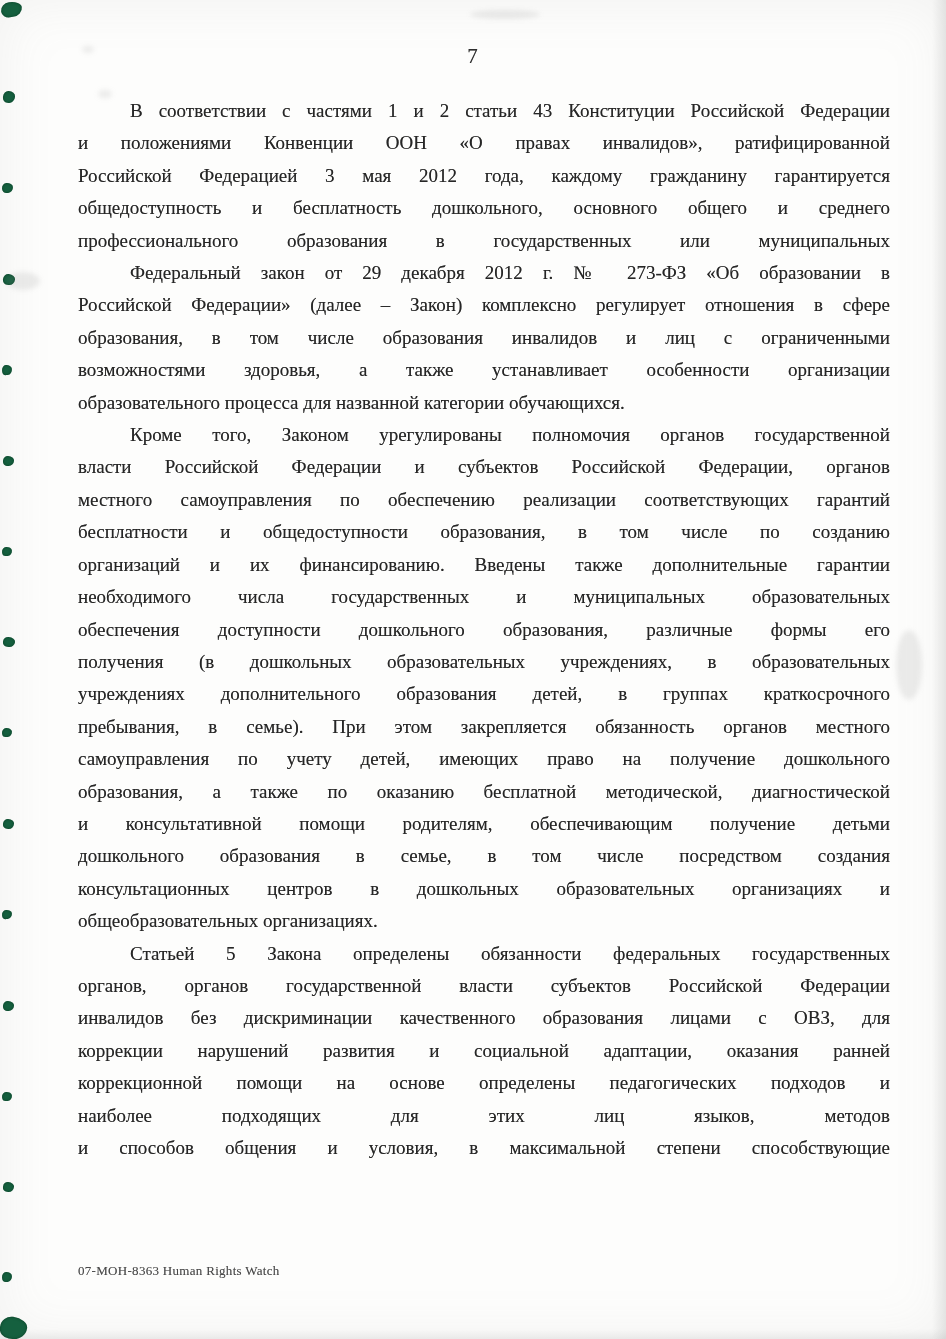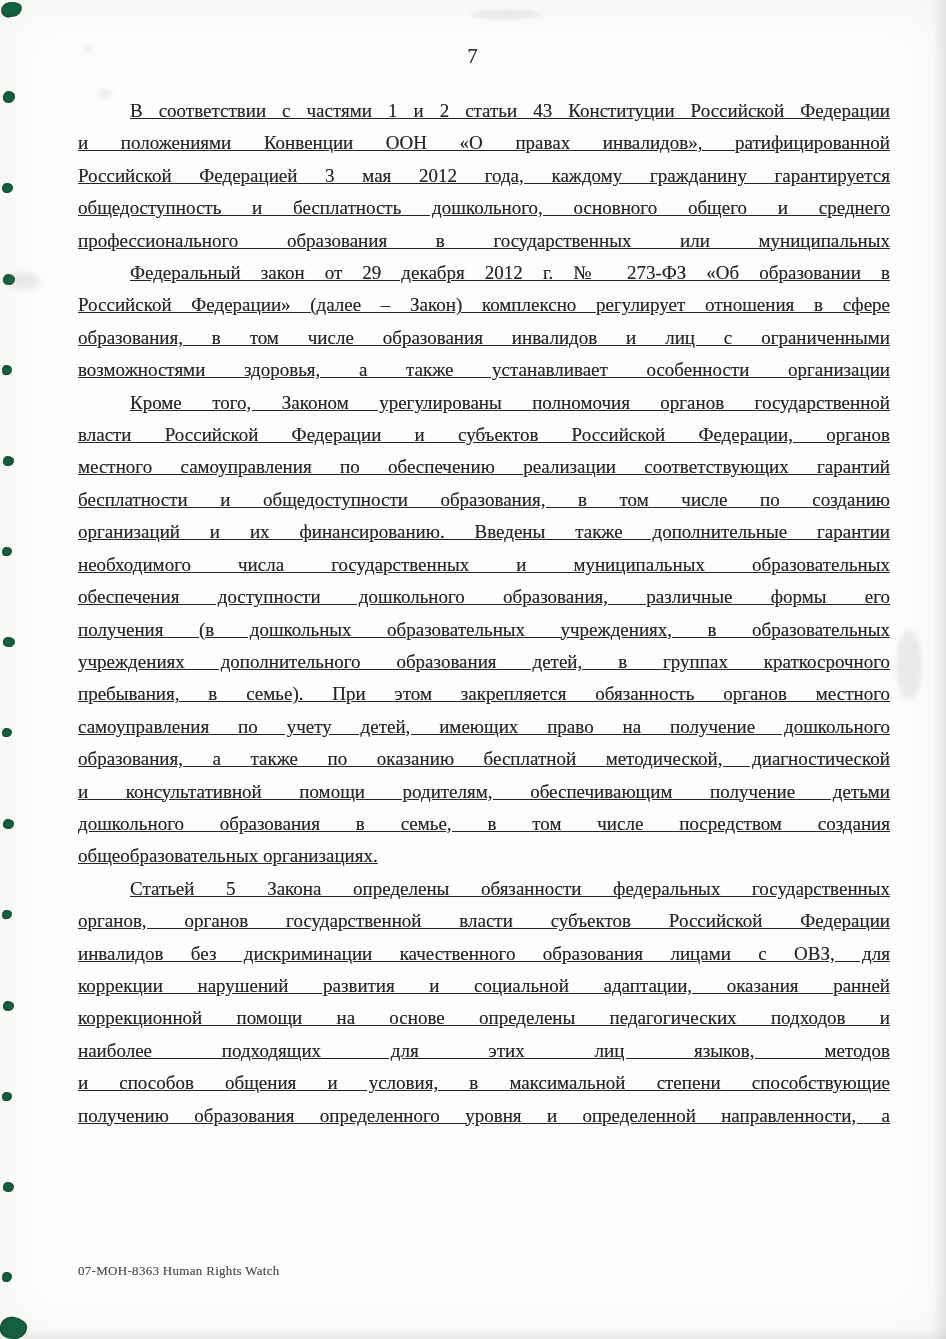--- a/index.html
+++ b/index.html
@@ -52,21 +52,20 @@
     font-size: 19px;
     line-height: 32.4px;
     color: #262626;
   }
   .para { margin: 0; }
   .line {
     text-align: justify;
     text-align-last: justify;
     white-space: normal;
     text-shadow: 0 0 0.55px rgba(38,38,38,0.5);
-    text-decoration: underline;
   }
   .line.indent { text-indent: 52px; }
   .line.lastline { text-align-last: left; }
   .footer-stamp {
     position: absolute;
     left: 78px;
     top: 1263px;
     font-size: 13px;
     color: #4a4a4a;
     letter-spacing: 0.3px;
@@ -100,47 +99,48 @@
         <div class="line">и положениями Конвенции ООН «О правах инвалидов», ратифицированной</div>
         <div class="line">Российской Федерацией 3 мая 2012 года, каждому гражданину гарантируется</div>
         <div class="line">общедоступность и бесплатность дошкольного, основного общего и среднего</div>
         <div class="line">профессионального образования в государственных или муниципальных</div>
       </div>
       <div class="para">
         <div class="line indent">Федеральный закон от 29 декабря 2012 г. № 273-ФЗ «Об образовании в</div>
         <div class="line">Российской Федерации» (далее – Закон) комплексно регулирует отношения в сфере</div>
         <div class="line">образования, в том числе образования инвалидов и лиц с ограниченными</div>
         <div class="line">возможностями здоровья, а также устанавливает особенности организации</div>
+        <div class="line lastline">образовательного процесса для названной категории обучающихся.</div>
       </div>
       <div class="para">
         <div class="line indent">Кроме того, Законом урегулированы полномочия органов государственной</div>
         <div class="line">власти Российской Федерации и субъектов Российской Федерации, органов</div>
         <div class="line">местного самоуправления по обеспечению реализации соответствующих гарантий</div>
         <div class="line">бесплатности и общедоступности образования, в том числе по созданию</div>
         <div class="line">организаций и их финансированию. Введены также дополнительные гарантии</div>
         <div class="line">необходимого числа государственных и муниципальных образовательных</div>
         <div class="line">обеспечения доступности дошкольного образования, различные формы его</div>
         <div class="line">получения (в дошкольных образовательных учреждениях, в образовательных</div>
         <div class="line">учреждениях дополнительного образования детей, в группах краткосрочного</div>
         <div class="line">пребывания, в семье). При этом закрепляется обязанность органов местного</div>
         <div class="line">самоуправления по учету детей, имеющих право на получение дошкольного</div>
         <div class="line">образования, а также по оказанию бесплатной методической, диагностической</div>
         <div class="line">и консультативной помощи родителям, обеспечивающим получение детьми</div>
         <div class="line">дошкольного образования в семье, в том числе посредством создания</div>
+        <div class="line">консультационных центров в дошкольных образовательных организациях и</div>
         <div class="line lastline">общеобразовательных организациях.</div>
       </div>
       <div class="para">
         <div class="line indent">Статьей 5 Закона определены обязанности федеральных государственных</div>
         <div class="line">органов, органов государственной власти субъектов Российской Федерации</div>
         <div class="line">инвалидов без дискриминации качественного образования лицами с ОВЗ, для</div>
         <div class="line">коррекции нарушений развития и социальной адаптации, оказания ранней</div>
         <div class="line">коррекционной помощи на основе определены педагогических подходов и</div>
         <div class="line">наиболее подходящих для этих лиц языков, методов</div>
         <div class="line">и способов общения и условия, в максимальной степени способствующие</div>
-        <div class="line">получению образования определенного уровня и определенной направленности, а</div>
       </div>
     </div>
 
   <div class="footer-stamp">07-MOH-8363 Human Rights Watch</div>
 
   <div id="edge-marks">
       <div class="edge-mark" style="left: 1px; top: 2px; width: 21px; height: 15px; transform: rotate(-8deg);"></div>
       <div class="edge-mark" style="left: 3px; top: 91px; width: 12px; height: 12px; transform: rotate(5deg);"></div>
       <div class="edge-mark" style="left: 2px; top: 183px; width: 11px; height: 10px; transform: rotate(-4deg);"></div>
       <div class="edge-mark" style="left: 3px; top: 274px; width: 12px; height: 11px; transform: rotate(7deg);"></div>

